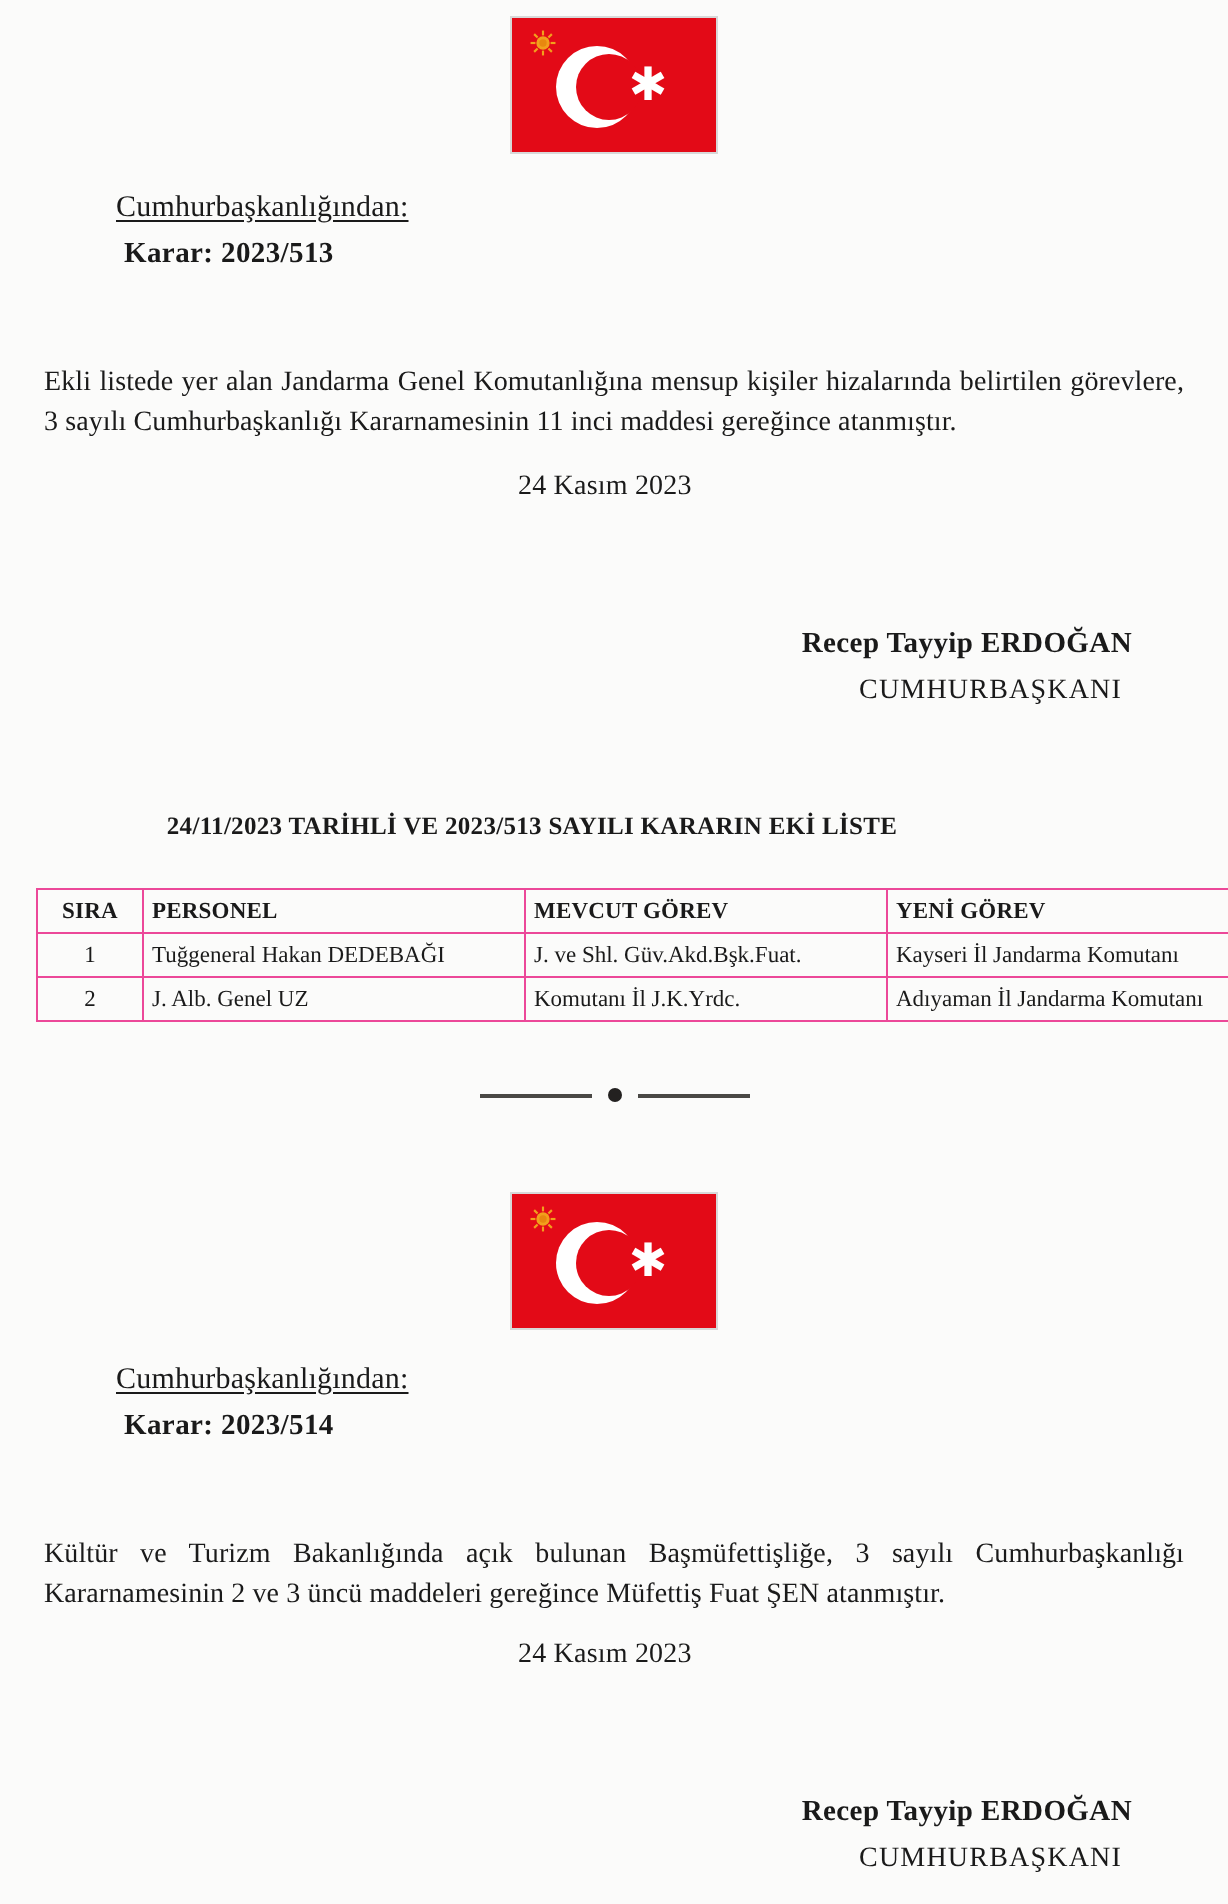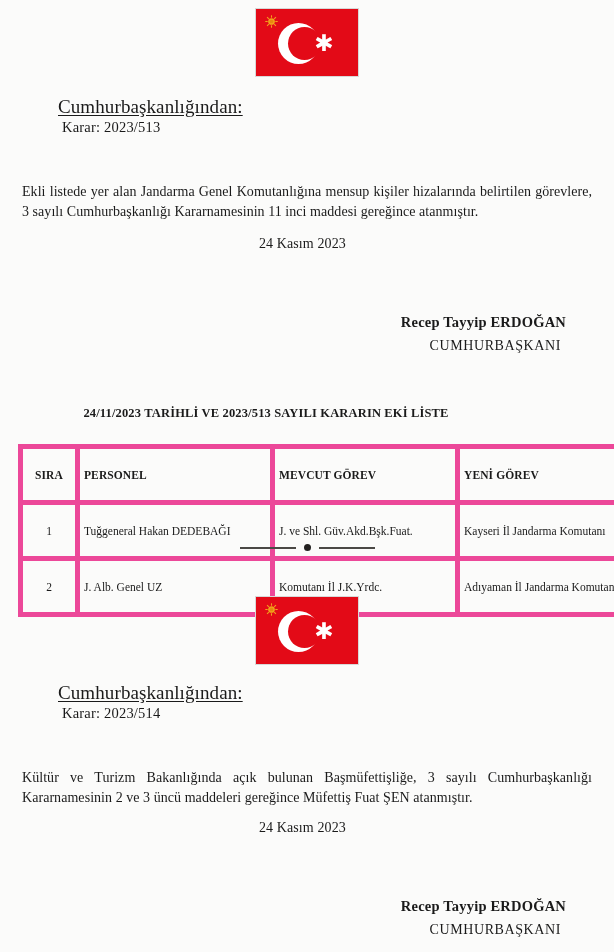--- a/index.html
+++ b/index.html
@@ -74,29 +74,29 @@
     top: 6px;
     width: 13px;
     height: 13px;
   }
 
   
   .section {
     position: relative;
   }
   .issuer {
-    font-size: 19px;
+    font-size: 15px;
     font-weight: normal;
     text-decoration: underline;
     text-underline-offset: 2px;
     letter-spacing: .1px;
   }
   .karar {
     font-size: 14.5px;
-    font-weight: normal;
+    font-weight: bold;
     letter-spacing: .2px;
   }
   .body-par {
     font-size: 14px;
     line-height: 1.45;
     text-align: justify;
     letter-spacing: .05px;
     margin-top: 32px;
   }
   .date-line {
@@ -123,22 +123,22 @@
     letter-spacing: .15px;
   }
   table.annex {
     border-collapse: collapse;
     width: 578px;
     table-layout: fixed;
     font-size: 11.5px;
   }
   table.annex th,
   table.annex td {
-    border: 5px solid #ec4899;
-    padding: 18px 4px;
+    border: 1px solid #ec4899;
+    padding: 3px 4px;
     height: 15px;
     vertical-align: middle;
     white-space: nowrap;
     overflow: hidden;
   }
   table.annex th {
     font-weight: bold;
     text-align: left;
     font-size: 11.5px;
     letter-spacing: .1px;

